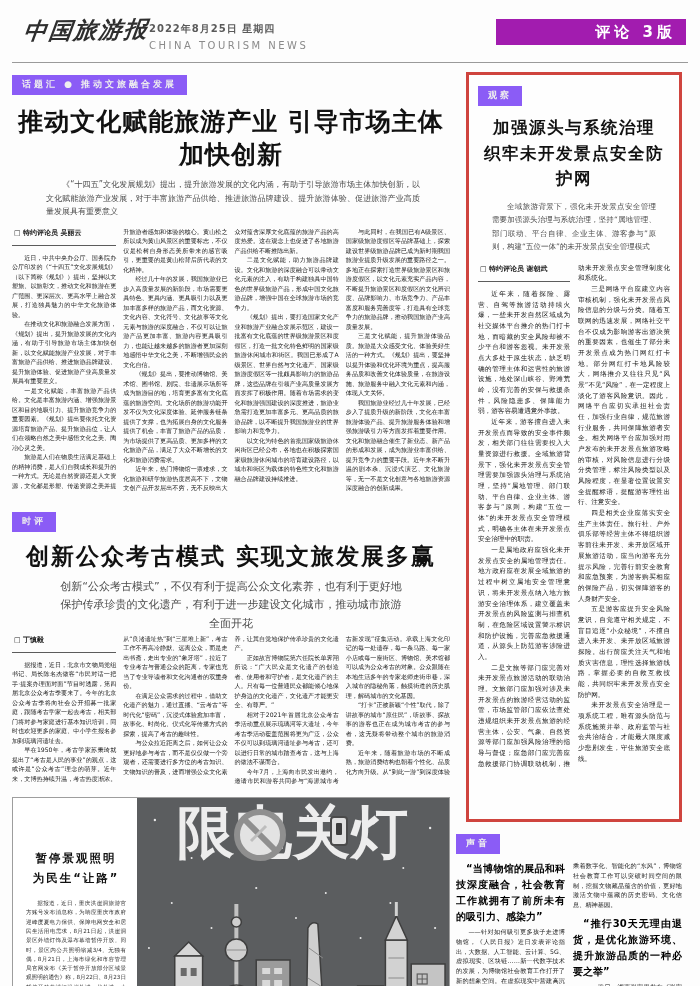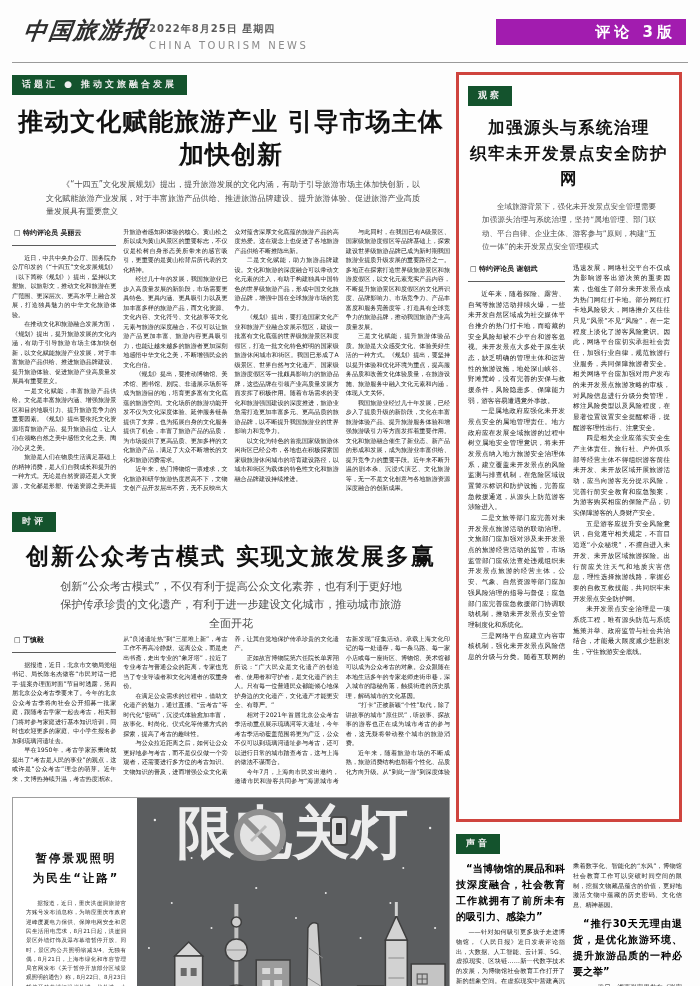--- a/index.html
+++ b/index.html
@@ -26,21 +26,21 @@
   }
   .head-rule { border-top:1px solid #9a9a9a; margin:8px 12px 0; }
 
   
   .content { display:flex; gap:6px; padding:9px 12px 0; }
   .col-left { width:438px; }
   .col-right { width:226px; }
 
   
   .sec-label {
-    display:inline-block; background:#14532d; color:#efefef; font-size:9px;
+    display:inline-block; background:#8b5cf6; color:#efefef; font-size:9px;
     letter-spacing:3px; padding:3px 10px 4px; font-weight:bold;
   }
 
   
   .h1 {
     font-size:25px; font-weight:900; text-align:center; letter-spacing:1px;
     margin:10px 0 7px; color:#111; font-family:"DejaVu Sans", sans-serif;
   }
   .standfirst1 {
     font-size:8px; color:#4a4a4a; line-height:1.7; text-align:justify;
@@ -79,21 +79,21 @@
     font-family:"DejaVu Sans", sans-serif; z-index:3;
   }
   .no-entry { position:absolute; left:96px; top:10px; z-index:4; }
   .switch-ic { position:absolute; left:193px; top:18px; z-index:4; }
   .stars, .skyline { position:absolute; left:0; }
   .stars { top:0; width:100%; height:100%; z-index:1; }
   .skyline { bottom:-2px; width:100%; height:152px; z-index:2; }
 
   
   .red-box {
-    border:3px solid #cf443e; padding:8px 9px 8px; background:#fefefe;
+    border:3px solid #cf443e; padding:8px 9px 8px; background:#fefefe;margin-left:10px;
   }
   .obs-head {
     font-size:16.5px; font-weight:900; text-align:center; line-height:1.55;
     letter-spacing:1.5px; margin:9px 0 8px; color:#111;
   }
   .obs-stand {
     font-size:7.5px; color:#4a4a4a; line-height:1.8; text-align:justify;
     padding:0 14px; text-indent:2em; margin-bottom:9px;
   }
   .cols-2 { column-count:2; column-gap:8px; height:548px; overflow:hidden; }
@@ -288,20 +288,21 @@
         <span class="sec-label">观察</span>
         <div class="obs-head">
           <div>加强源头与系统治理</div>
           <div>织牢未开发景点安全防护网</div>
         </div>
         <div class="obs-stand">全域旅游背景下，强化未开发景点安全管理需要加强源头治理与系统治理，坚持“属地管理、部门联动、平台自律、企业主体、游客参与”原则，构建“五位一体”的未开发景点安全管理模式</div>
         <div class="cols-2 bodytext obs-body">
           <div class="byline">□ 特约评论员 谢朝武</div>
           <div>
               <p>近年来，随着探险、露营、自驾等旅游活动持续火爆，一些未开发自然区域成为社交媒体平台推介的热门打卡地，而暗藏的安全风险却被不少平台和游客忽视。未开发景点大多处于原生状态，缺乏明确的管理主体和运营性的旅游设施，地处深山峡谷、野滩荒岭，没有完善的安保与救援条件，风险隐患多、保障能力弱，游客容易遭遇意外事故。</p>
+              <p>近年来，游客擅自进入未开发景点而导致的安全事件频发，相关部门往往需要投入大量资源进行救援。全域旅游背景下，强化未开发景点安全管理需要加强源头治理与系统治理，坚持“属地管理、部门联动、平台自律、企业主体、游客参与”原则，构建“五位一体”的未开发景点安全管理模式，明确各主体在未开发景点安全治理中的职责。</p>
               <p>一是属地政府应强化未开发景点安全的属地管理责任。地方政府应在发展全域旅游的过程中树立属地安全管理意识，将未开发景点纳入地方旅游安全治理体系，建立覆盖未开发景点的风险监测与排查机制，在危险区域设置警示标识和防护设施，完善应急救援通道，从源头上防范游客涉险进入。</p>
               <p>二是文旅等部门应完善对未开发景点旅游活动的联动治理。文旅部门应加强对涉及未开发景点的旅游经营活动的监管，市场监管部门应依法查处违规组织未开发景点旅游的经营主体，公安、气象、自然资源等部门应加强风险治理的指导与督促；应急部门应完善应急救援部门协调联动机制，推动未开发景点安全管理制度化和系统化。</p>
               <p>三是网络平台应建立内容审核机制，强化未开发景点风险信息的分级与分类。随着互联网的迅速发展，网络社交平台不仅成为影响游客出游决策的重要因素，也催生了部分未开发景点成为热门网红打卡地。部分网红打卡地风险较大，网络推介又往往只见“风景”不见“风险”，在一定程度上淡化了游客风险意识。因此，网络平台应切实承担社会责任，加强行业自律，规范旅游行业服务，共同保障旅游者安全。相关网络平台应加强对用户发布的未开发景点旅游攻略的审核，对风险信息进行分级分类管理，标注风险类型以及风险程度，在显著位置设置安全提醒标语，提醒游客理性出行、注意安全。</p>
               <p>四是相关企业应落实安全生产主体责任。旅行社、户外俱乐部等经营主体不得组织游客前往未开发、未开放区域开展旅游活动，应当向游客充分提示风险，完善行前安全教育和应急预案，为游客购买相应的保险产品，切实保障游客的人身财产安全。</p>
               <p>五是游客应提升安全风险意识，自觉遵守相关规定，不盲目追逐“小众秘境”，不擅自进入未开发、未开放区域旅游探险。出行前应关注天气和地质灾害信息，理性选择旅游线路，掌握必要的自救互救技能，共同织牢未开发景点安全防护网。</p>
               <p>未开发景点安全治理是一项系统工程，唯有源头防范与系统施策并举、政府监管与社会共治结合，才能最大限度减少悲剧发生，守住旅游安全底线。</p>
             </div>
         </div>
       </div>
 

